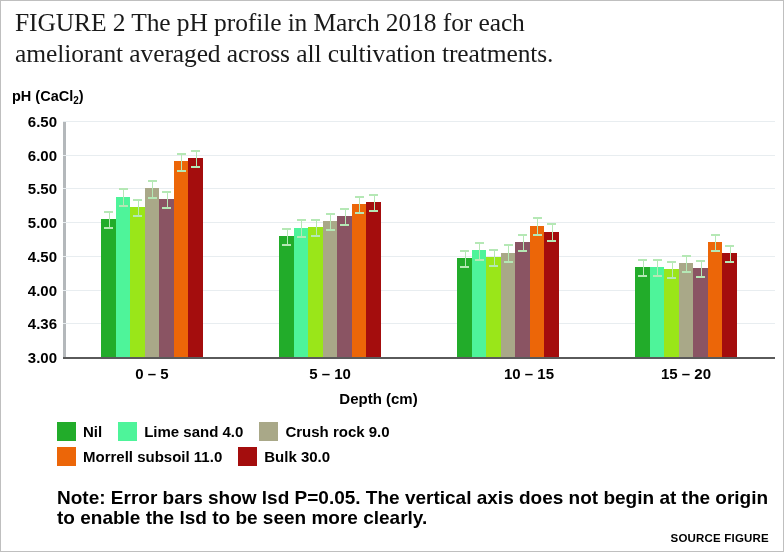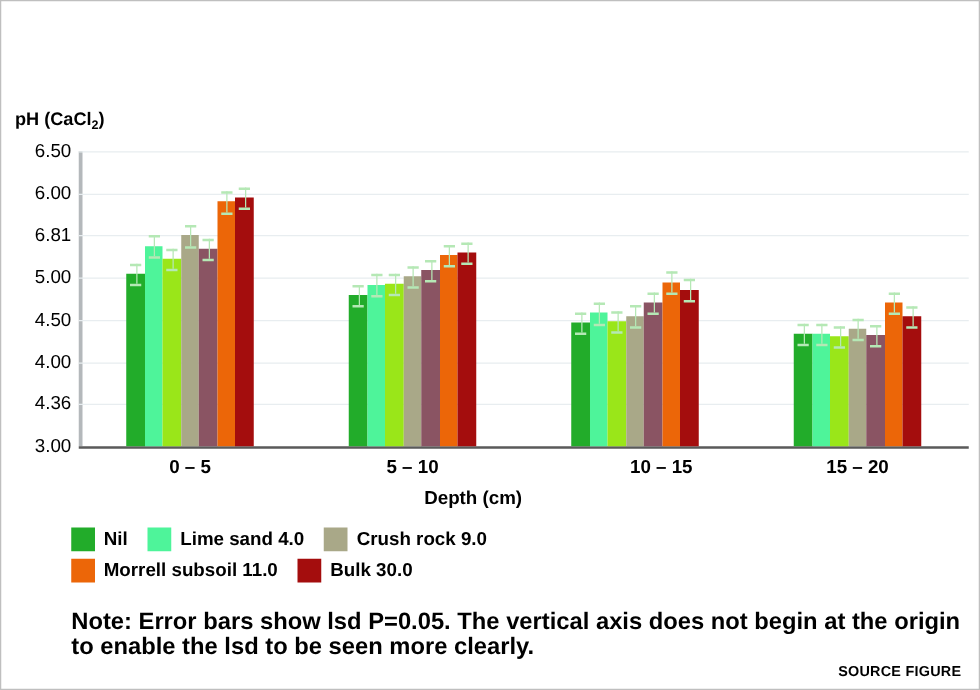--- a/index.html
+++ b/index.html
@@ -58,21 +58,21 @@
     left: 62px; top: 120px;
     width: 3px; height: 236px;
     background: #b4b8bb;
   }
   .ytick-label {
     position: absolute;
     right: 0;
     width: 52px;
     text-align: right;
     font-size: 15px;
-    font-weight: 400;
+    font-weight: 700;
     color: #000;
     transform: translateY(-50%);
   }
   #ylabels-wrap {
     position: absolute;
     left: 0; top: 120px;
     width: 56px; height: 236px;
   }
 
   
@@ -162,30 +162,32 @@
     font-weight: 700;
     letter-spacing: 0.2px;
     color: #000;
   }
 </style>
 </head>
 <body>
 
 <div id="figure">
 
+  <div id="title">FIGURE 2  The pH profile in March 2018 for each
+ameliorant averaged across all cultivation treatments.</div>
 
   <div id="ylabel">pH (CaCl<sub>2</sub>)</div>
 
   <div id="ylabels-wrap">
       <div class="ytick-label" style="top: 236px;">3.00</div>
       <div class="ytick-label" style="top: 202.286px;">4.36</div>
       <div class="ytick-label" style="top: 168.571px;">4.00</div>
       <div class="ytick-label" style="top: 134.857px;">4.50</div>
       <div class="ytick-label" style="top: 101.143px;">5.00</div>
-      <div class="ytick-label" style="top: 67.4286px;">6.81</div>
+      <div class="ytick-label" style="top: 67.4286px;">5.50</div>
       <div class="ytick-label" style="top: 33.7143px;">6.00</div>
       <div class="ytick-label" style="top: 0px;">6.50</div>
     </div>
   <div id="yaxis-line"></div>
 
   <div id="plot">
       <div class="gridline base" style="top: 236px;"></div>
       <div class="gridline" style="top: 202.286px;"></div>
       <div class="gridline" style="top: 168.571px;"></div>
       <div class="gridline" style="top: 134.857px;"></div>

